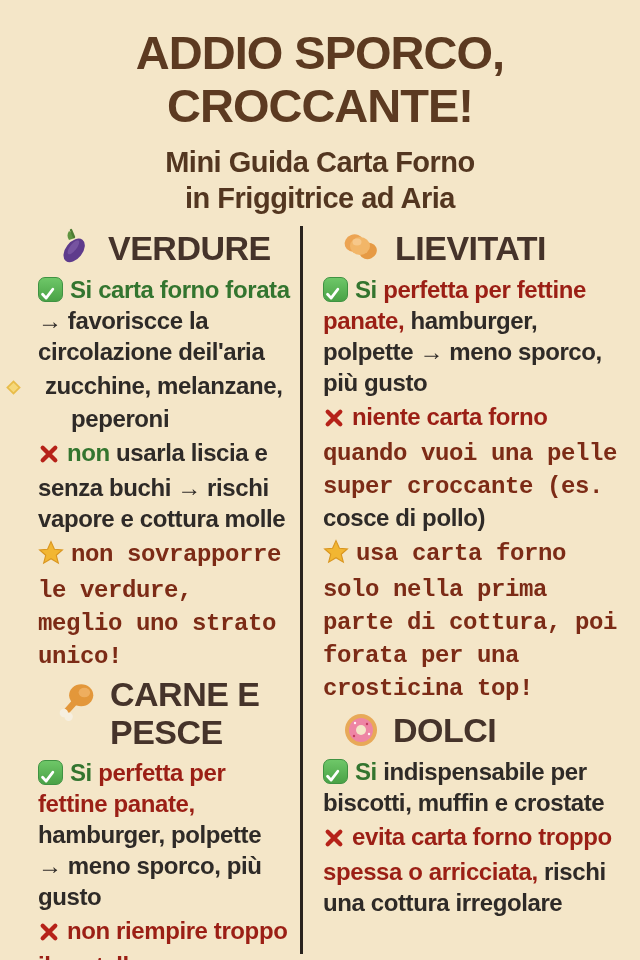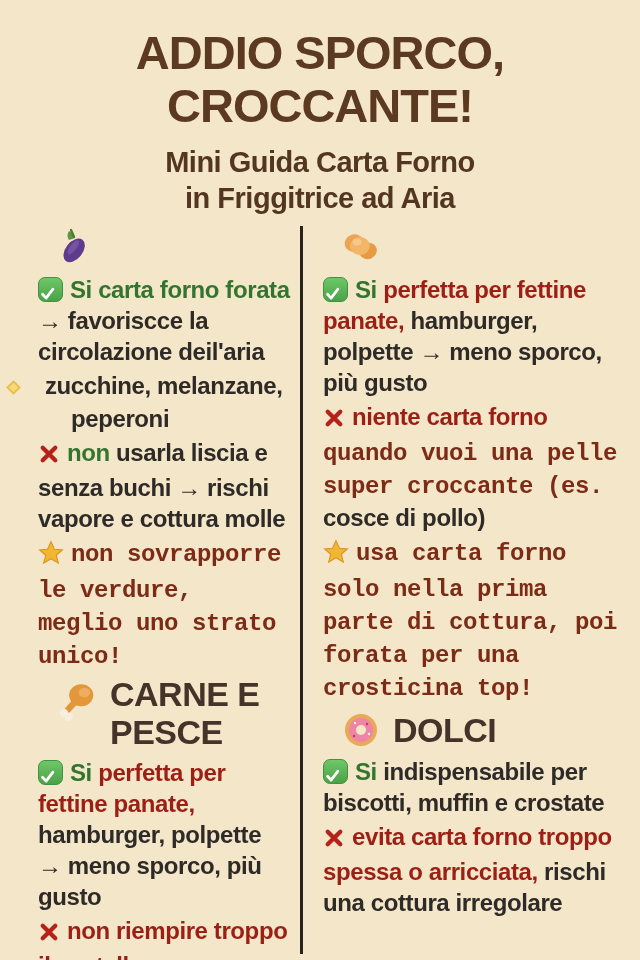--- a/index.html
+++ b/index.html
@@ -116,20 +116,21 @@
         <span class="sec-icon">
           <svg width="40" height="40" viewBox="0 0 40 40">
             <g transform="rotate(38 20 20)">
               <ellipse cx="20" cy="23" rx="8.5" ry="13.5" fill="#5e3b8c"></ellipse>
               <ellipse cx="17.5" cy="21" rx="3.2" ry="8.5" fill="#8a67b0" opacity="0.55"></ellipse>
             </g>
             <path d="M13 3 C16 5 18 7 19 10 L13 12 C11 9 11 6 13 3 Z" fill="#5f9440"></path>
             <path d="M15 2 L18 9" stroke="#4d7c33" stroke-width="2.4" stroke-linecap="round" fill="none"></path>
           </svg>
         </span>
+        <h2 class="sec-title">VERDURE</h2>
       </div>
 
       <p class="tip">
         <span class="ticon check-box"><svg width="17" height="17" viewBox="0 0 24 24">
               <path d="M5 13 l5 5.5 L19.5 6" stroke="#ffffff" stroke-width="4" fill="none" stroke-linecap="round" stroke-linejoin="round"></path>
             </svg></span><span class="seg c-green">Si  carta forno forata</span><span class="seg c-dark"> → favoriscce la circolazione deil'aria</span>
       </p>
 
       <p class="tip hang">
         <span class="ticon" style="vertical-align:-2px"><svg width="17" height="17" viewBox="0 0 28 28">
@@ -186,20 +187,21 @@
 
       <div class="sec-header">
         <span class="sec-icon">
           <svg width="42" height="40" viewBox="0 0 42 40">
             <ellipse cx="13" cy="15" rx="9.5" ry="8.5" fill="#eca453" transform="rotate(-20 13 15)"></ellipse>
             <ellipse cx="27" cy="23" rx="9" ry="8" fill="#e69a44" transform="rotate(-25 27 23)"></ellipse>
             <ellipse cx="19" cy="18" rx="10" ry="9" fill="#f2b668"></ellipse>
             <ellipse cx="16" cy="14" rx="4.5" ry="3.5" fill="#f8cd92" opacity="0.8"></ellipse>
           </svg>
         </span>
+        <h2 class="sec-title">LIEVITATI</h2>
       </div>
 
       <p class="tip">
         <span class="ticon check-box"><svg width="17" height="17" viewBox="0 0 24 24">
               <path d="M5 13 l5 5.5 L19.5 6" stroke="#ffffff" stroke-width="4" fill="none" stroke-linecap="round" stroke-linejoin="round"></path>
             </svg></span><span class="seg c-green">Si </span><span class="seg c-red">perfetta per fettine panate,</span><span class="seg c-dark"> hamburger, polpette → meno sporco, più gusto</span>
       </p>
 
       <p class="tip">
         <span class="ticon"><svg width="22" height="22" viewBox="0 0 28 28">

